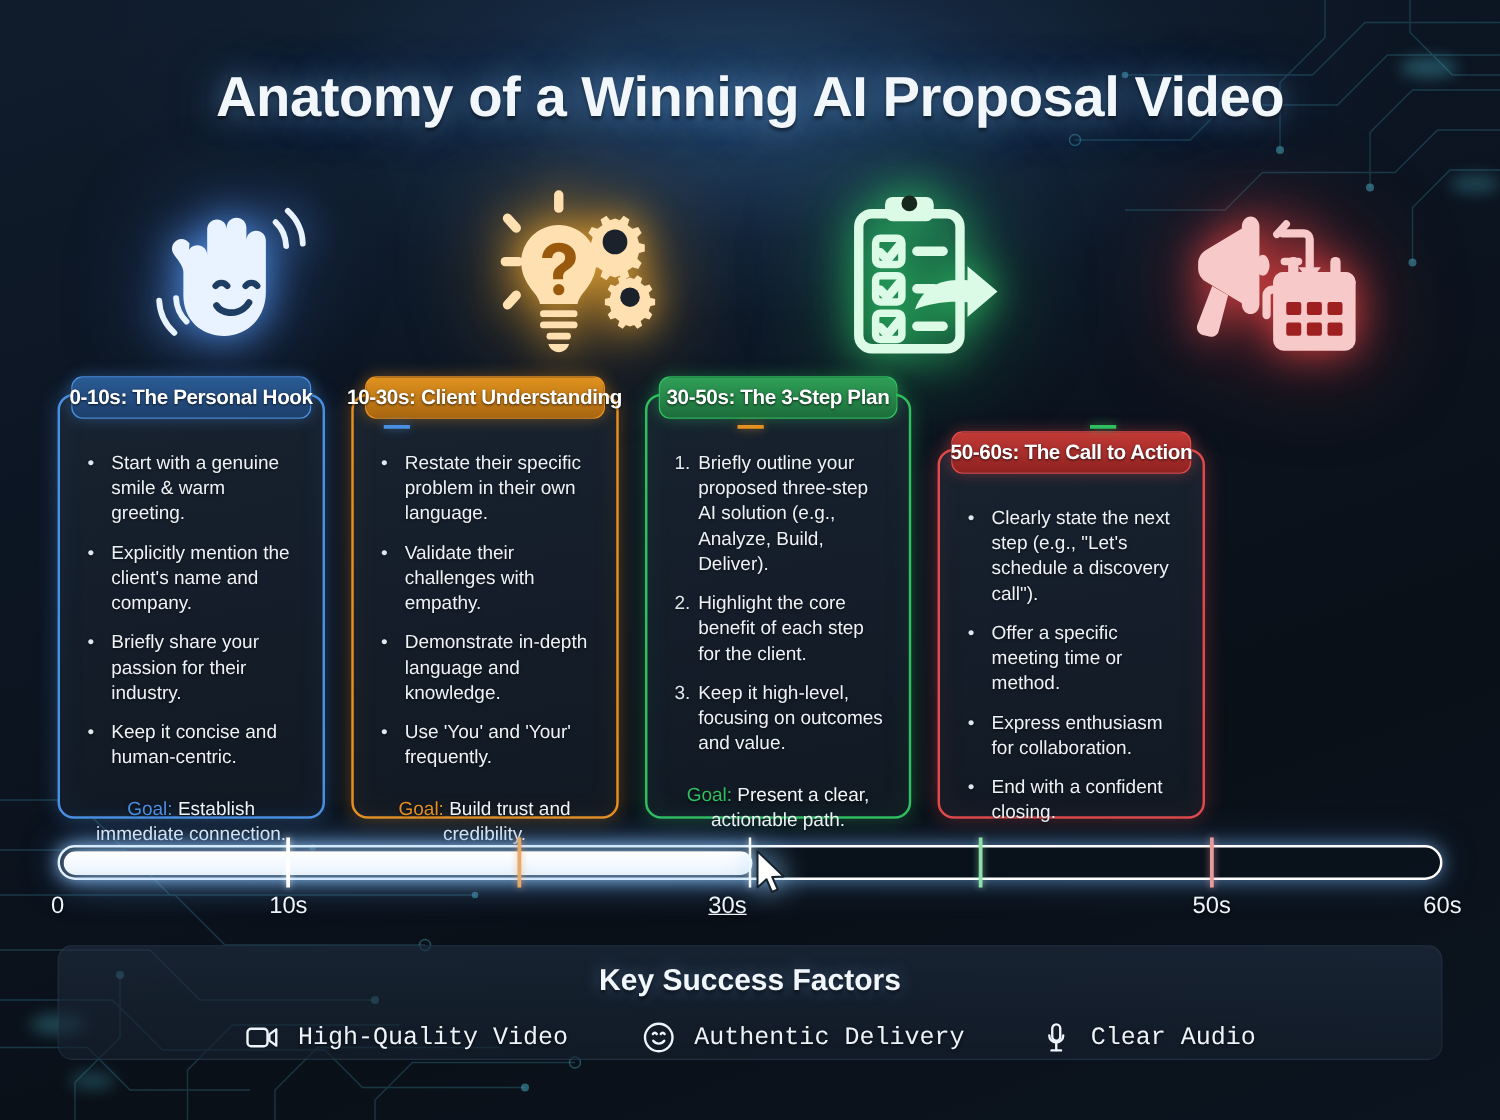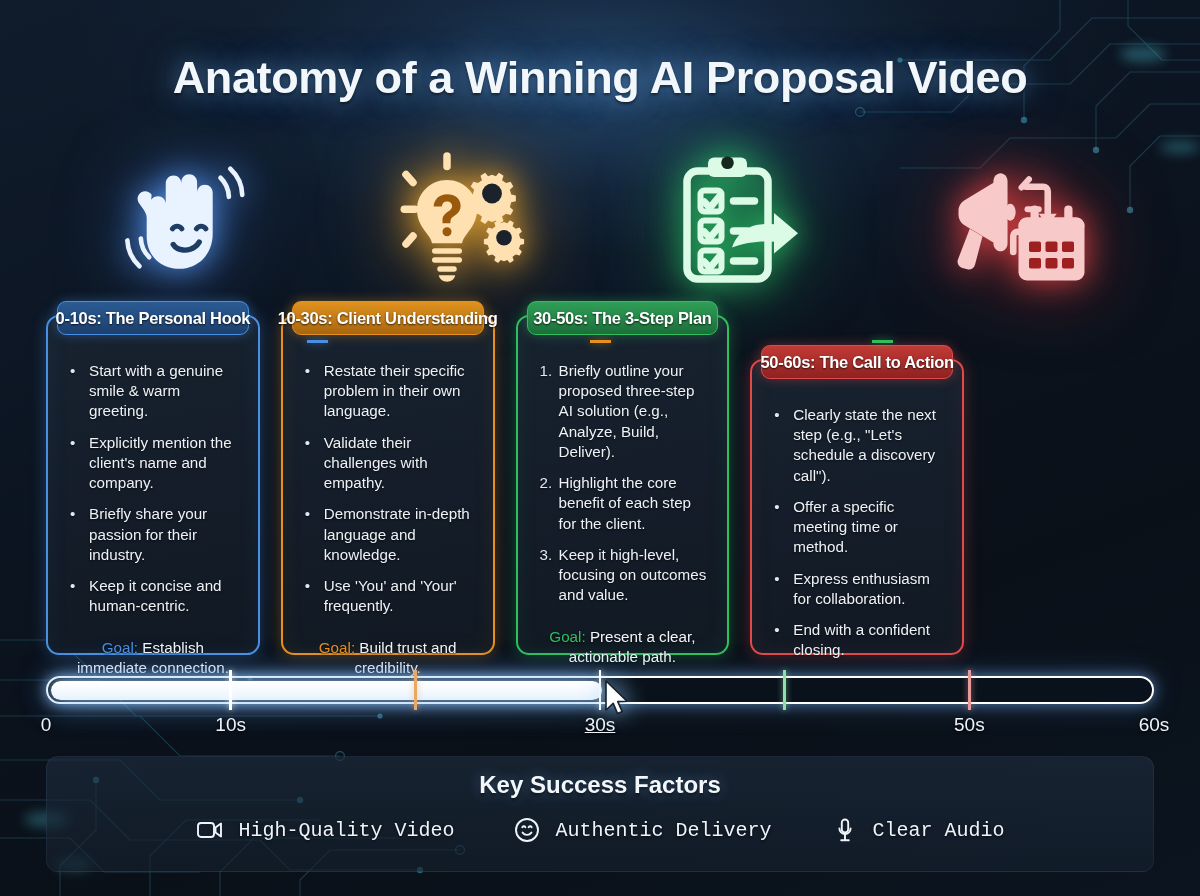--- a/index.html
+++ b/index.html
@@ -196,21 +196,21 @@
     z-index: 6;
     filter: drop-shadow(0 0 12px rgba(150,210,255,0.95));
   }
 
   
   #footer {
     position: absolute;
     left: 46px;
     top: 756px;
     width: 1108px;
-    height: 116px;
+    height: 92px;
     border-radius: 12px;
     background: linear-gradient(180deg, rgba(32,46,64,0.62) 0%, rgba(22,33,47,0.62) 100%);
     border: 1px solid rgba(120,160,200,0.10);
   }
   #footer-title {
     margin-top: 14px;
     text-align: center;
     font-size: 24px;
     font-weight: bold;
     color: #f2f7fc;
@@ -494,21 +494,21 @@
 
   <div id="timeline">
     <div id="track">
       <div id="fill" style="width: 551px;"></div>
     </div>
     <div id="ticks">
         <div class="tick" style="left: 183.417px; background: rgb(255, 255, 255); box-shadow: rgba(255, 255, 255, 0.667) 0px 0px 6px;"></div>
         <div class="tick-label" style="left: 184.667px;">10s</div>
         <div class="tick" style="left: 368.083px; background: rgb(232, 168, 105); box-shadow: rgba(232, 168, 105, 0.667) 0px 0px 6px;"></div>
         <div class="tick" style="left: 552.75px; background: rgb(255, 255, 255); box-shadow: rgba(255, 255, 255, 0.667) 0px 0px 6px;"></div>
-        <div class="tick-label" style="left: 554px; text-decoration: underline;">30s</div>
+        <div class="tick-label" style="left: 536px; text-decoration: underline;">30s</div>
         <div class="tick" style="left: 737.417px; background: rgb(143, 223, 171); box-shadow: rgba(143, 223, 171, 0.667) 0px 0px 6px;"></div>
         <div class="tick" style="left: 922.083px; background: rgb(232, 155, 155); box-shadow: rgba(232, 155, 155, 0.667) 0px 0px 6px;"></div>
         <div class="tick-label" style="left: 923.333px; text-align: center;">50s</div>
         <div class="tick-label" style="left: 0px;">0</div>
         <div class="tick-label" style="left: 1108px;">60s</div>
       </div>
     <svg id="cursor" viewBox="0 0 26 38" style="left: 558px;">
       <path d="M2 1 L2 30 L9.2 23.4 L13.6 33.6 L18.2 31.6 L13.8 21.6 L23 21.2 Z" fill="#ffffff" stroke="#17222f" stroke-width="1.6" stroke-linejoin="round"></path>
     </svg>
   </div>

